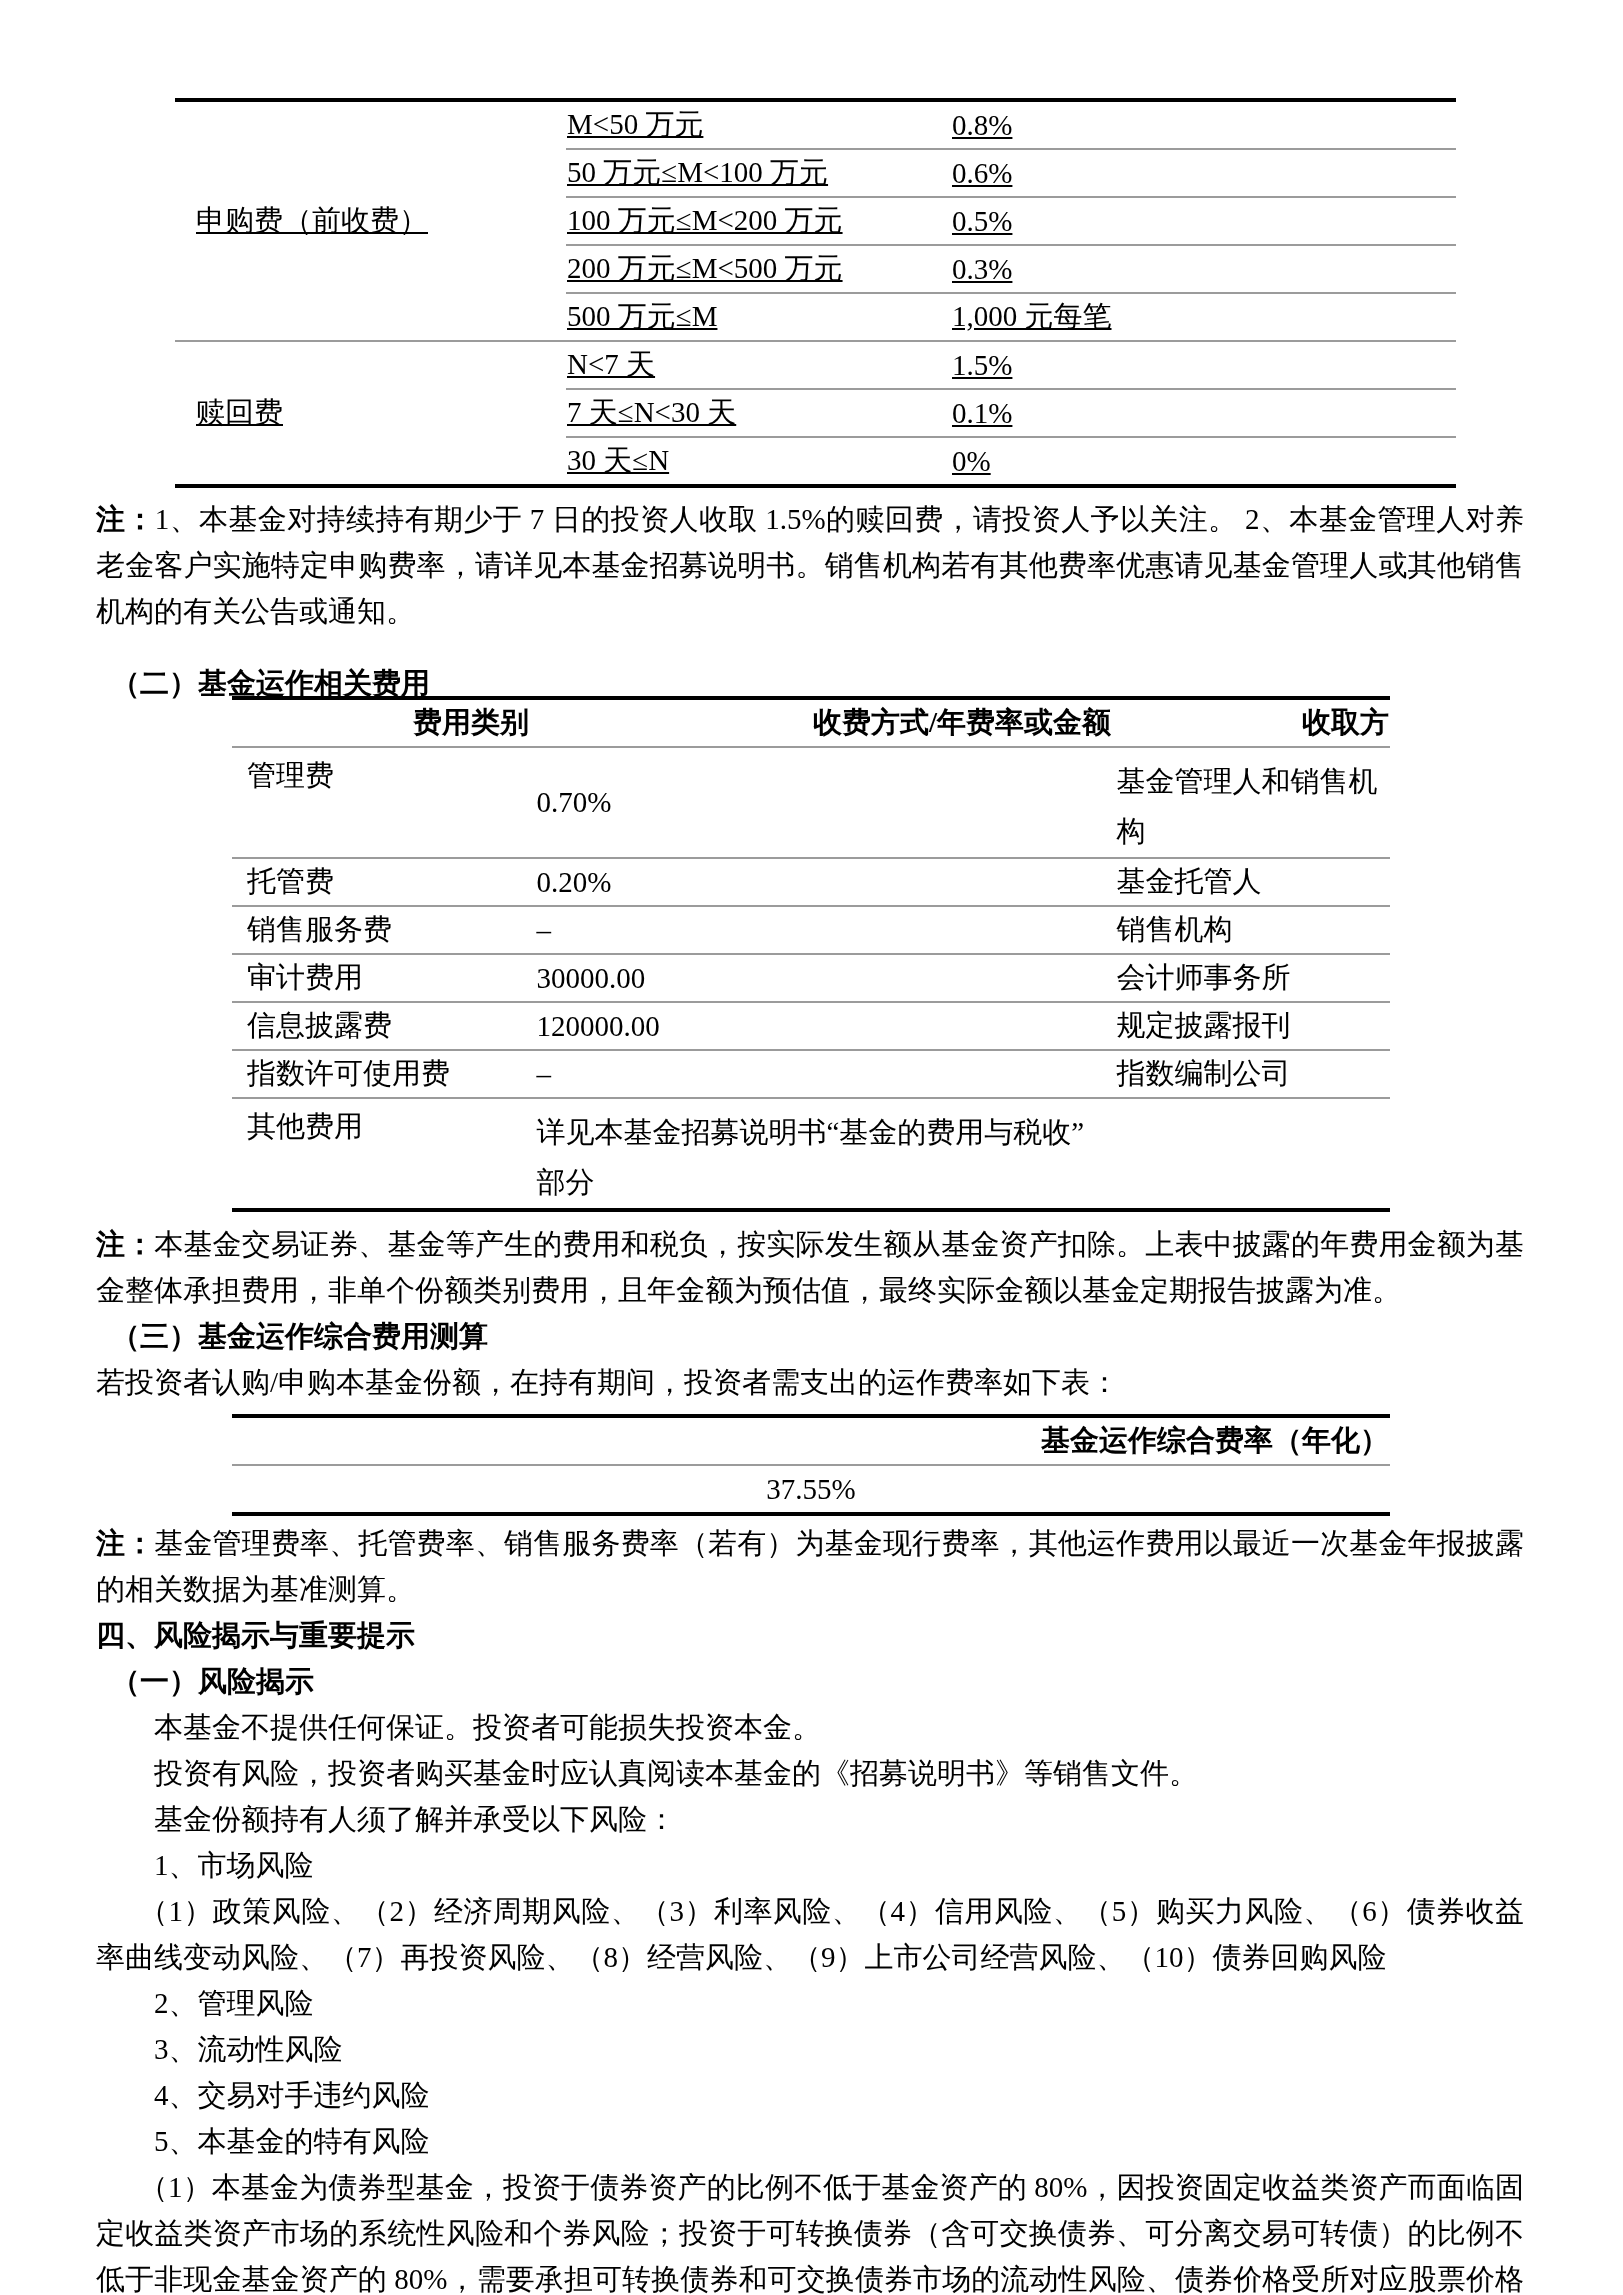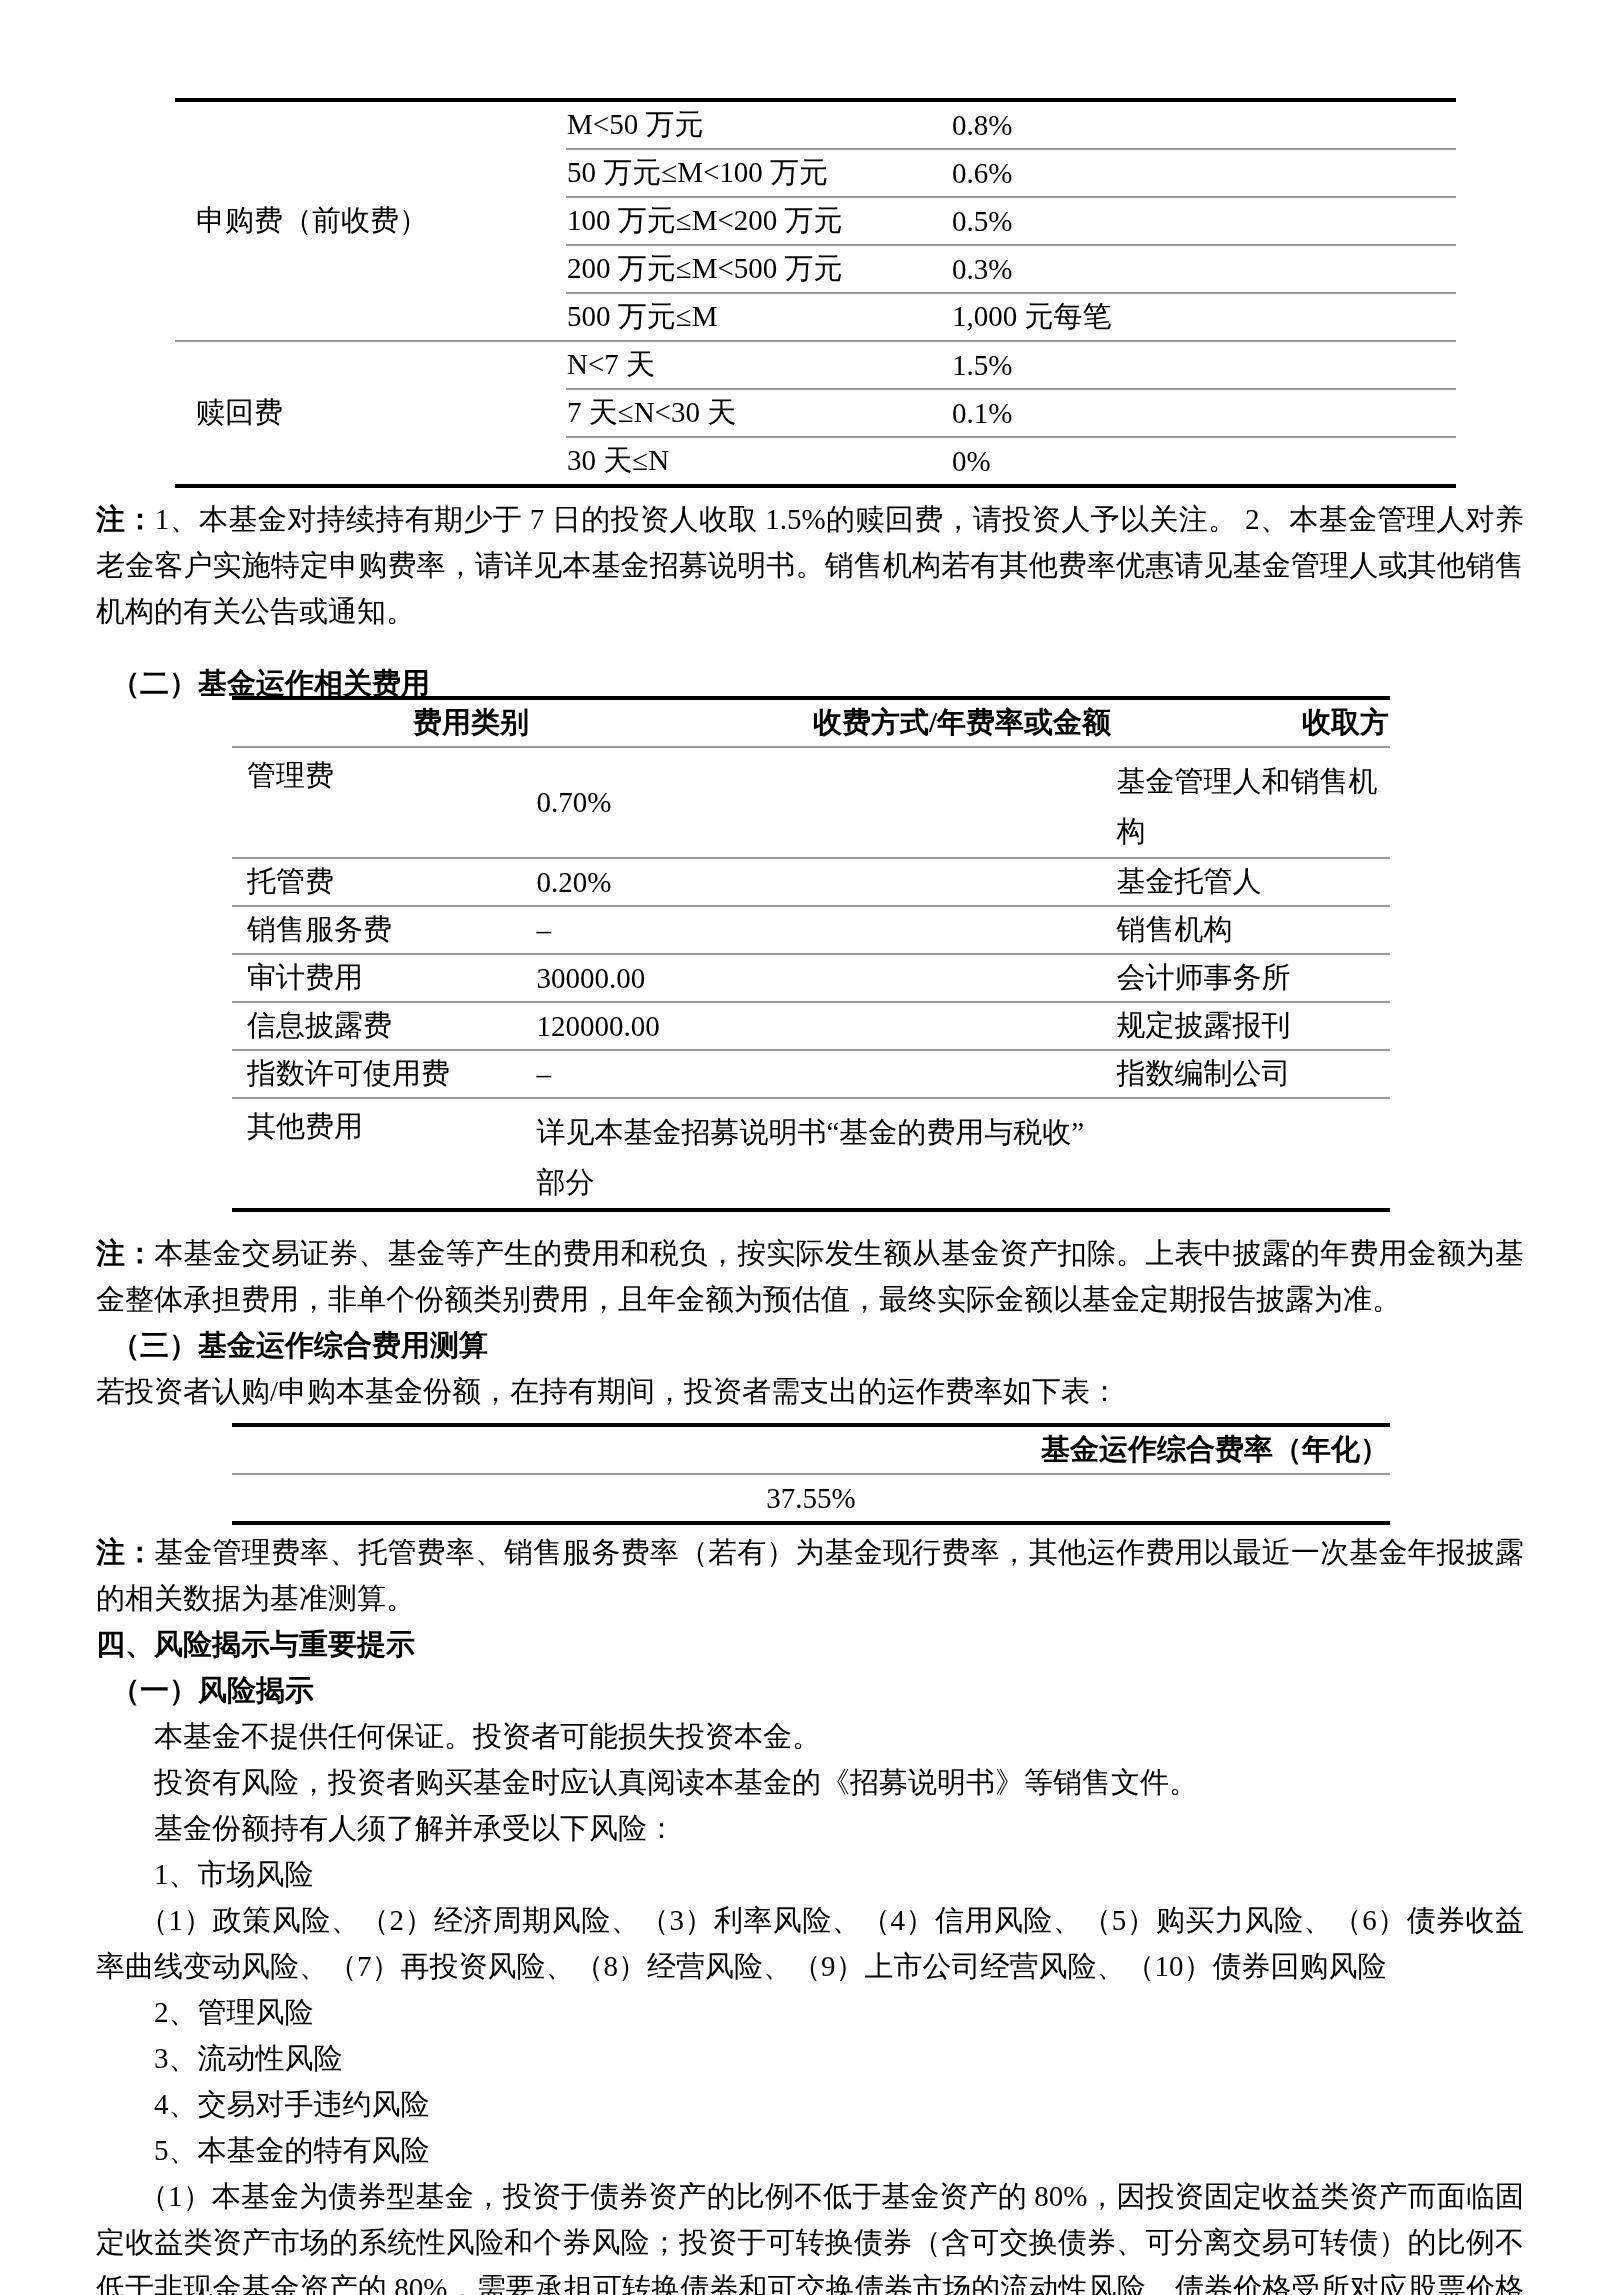--- a/index.html
+++ b/index.html
@@ -15,41 +15,41 @@
   .indent2 { text-indent:58px; }
 
   
   table { border-collapse:collapse; table-layout:fixed; }
   .rule-table { border-top:4.6px solid #000; border-bottom:4.6px solid #000; }
   .rule-table td, .rule-table th { border-bottom:2.6px solid #9b9b9b; vertical-align:middle; }
   .rule-table tr:last-child td { border-bottom:none; }
 
   
   .t1 { margin:98px 0 0 79px; width:1281px; }
-  .t1 td { height:44px; }
+  .t1 td { height:44px;text-decoration:underline; }
   .t1 .cat { padding-left:21px; }
   
   .t2 { margin:-9.8px 0 0 136px; width:1158px; }
   .t2 th { height:44px; text-align:right; font-weight:bold; }
   .t2 td { height:44px; }
   .t2 .c1 { padding-left:15px; }
   .t2 .c2 { padding-left:6.5px; }
   .t2 .c3 { padding-left:4.6px; }
   .t2 .tall { height:88px; }
   .t2 .tall2 { height:86px; }
   .t2 .vtop { vertical-align:top; padding-top:7.9px; }
   .t2 .cell-lines div { line-height:50px; }
   
   .t3 { margin:9.2px 0 0 136px; width:1158px; }
   .t3 th { height:44px; text-align:right; font-weight:bold; }
   .t3 td { height:44px; text-align:center; }
 
   .mt12 { margin-top:8px; }
   .mtm16 { margin-top:-10.5px; }
-  .mt8 { margin-top:18px; }
+  .mt8 { margin-top:9px; }
   .mt6 { margin-top:3.9px; }
 </style>
 </head>
 <body>
 
 <div class="page">
   <div class="content">
 
     <table class="t1 rule-table">
       <colgroup>

